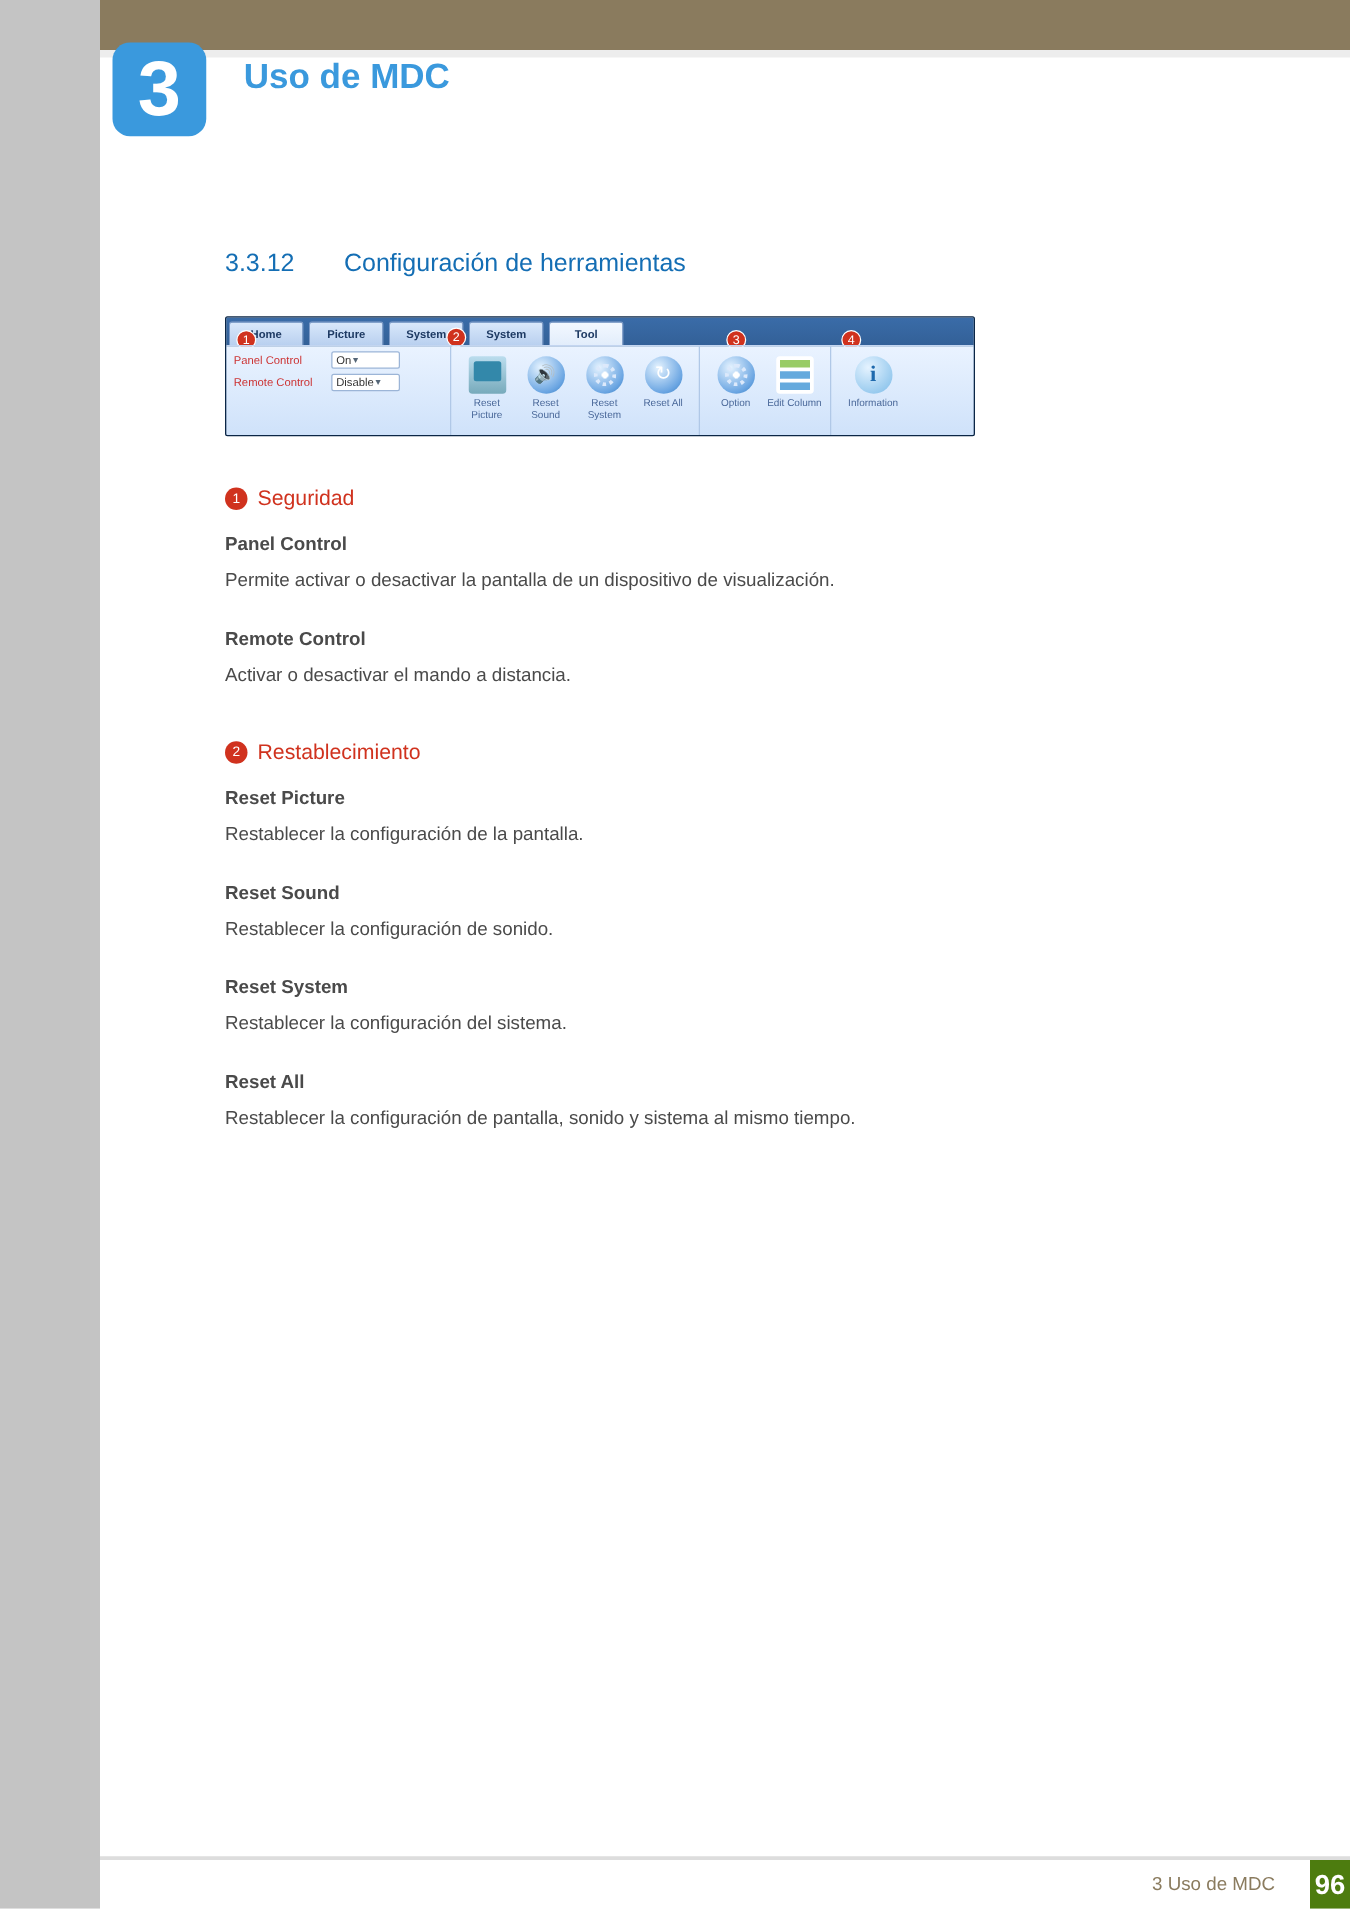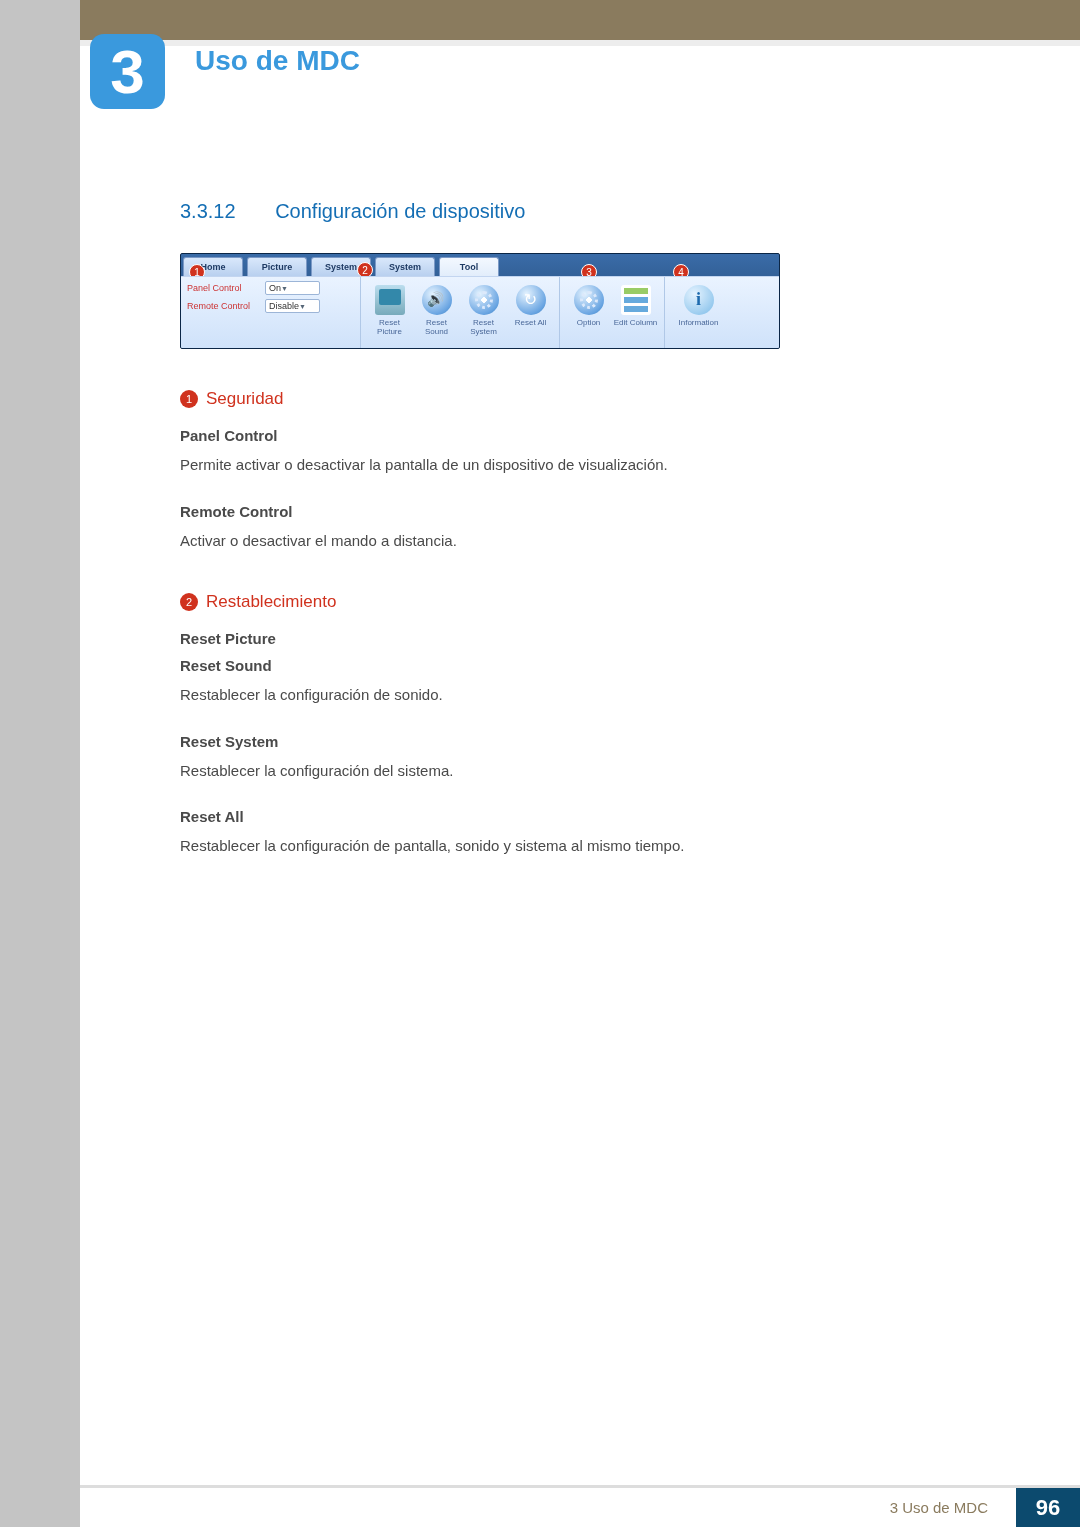--- a/index.html
+++ b/index.html
@@ -248,44 +248,44 @@
     justify-content: flex-end;
     align-items: stretch;
   }
   .footer-text {
     align-self: center;
     color: #8a7b5e;
     font-size: 15px;
     margin-right: 28px;
   }
   .footer-page {
-    background: #0c4a6e;
+    background: #4d7c0f;
     color: #fff;
-    width: 64px;
+    width: 32px;
     display: flex;
     align-items: center;
     justify-content: center;
     font-size: 22px;
     font-weight: bold;
   }
 </style>
 </head>
 <body>
 
 <div class="side-bar-left"></div>
 <div class="top-band"></div>
 <div class="top-band-gap"></div>
 
 <div class="chapter-number">3</div>
 <div class="chapter-title">Uso de MDC</div>
 
 <div class="content">
   <div class="section-heading">
     <span class="num">3.3.12</span>
-    <span>Configuración de dispositivo</span>
+    <span>Configuración de herramientas</span>
   </div>
 
   <div class="toolbar-shot">
     <div class="tabs-row">
       <div class="tab">Home</div>
       <div class="tab">Picture</div>
       <div class="tab">System</div>
       <div class="tab">System</div>
       <div class="tab active">Tool</div>
       <div class="callout" style="left:8px; top:10px;">1</div>
@@ -362,20 +362,21 @@
   <div class="item-title">Panel Control</div>
   <div class="item-desc">Permite activar o desactivar la pantalla de un dispositivo de visualización.</div>
   <div class="item-title">Remote Control</div>
   <div class="item-desc">Activar o desactivar el mando a distancia.</div>
 
   <div class="sub-heading">
     <span class="dot">2</span>
     <span>Restablecimiento</span>
   </div>
   <div class="item-title">Reset Picture</div>
+  <div class="item-desc">Restablecer la configuración de la pantalla.</div>
   <div class="item-title">Reset Sound</div>
   <div class="item-desc">Restablecer la configuración de sonido.</div>
   <div class="item-title">Reset System</div>
   <div class="item-desc">Restablecer la configuración del sistema.</div>
   <div class="item-title">Reset All</div>
   <div class="item-desc">Restablecer la configuración de pantalla, sonido y sistema al mismo tiempo.</div>
 </div>
 
 <div class="footer-bar">
   <div class="footer-text">3 Uso de MDC</div>

